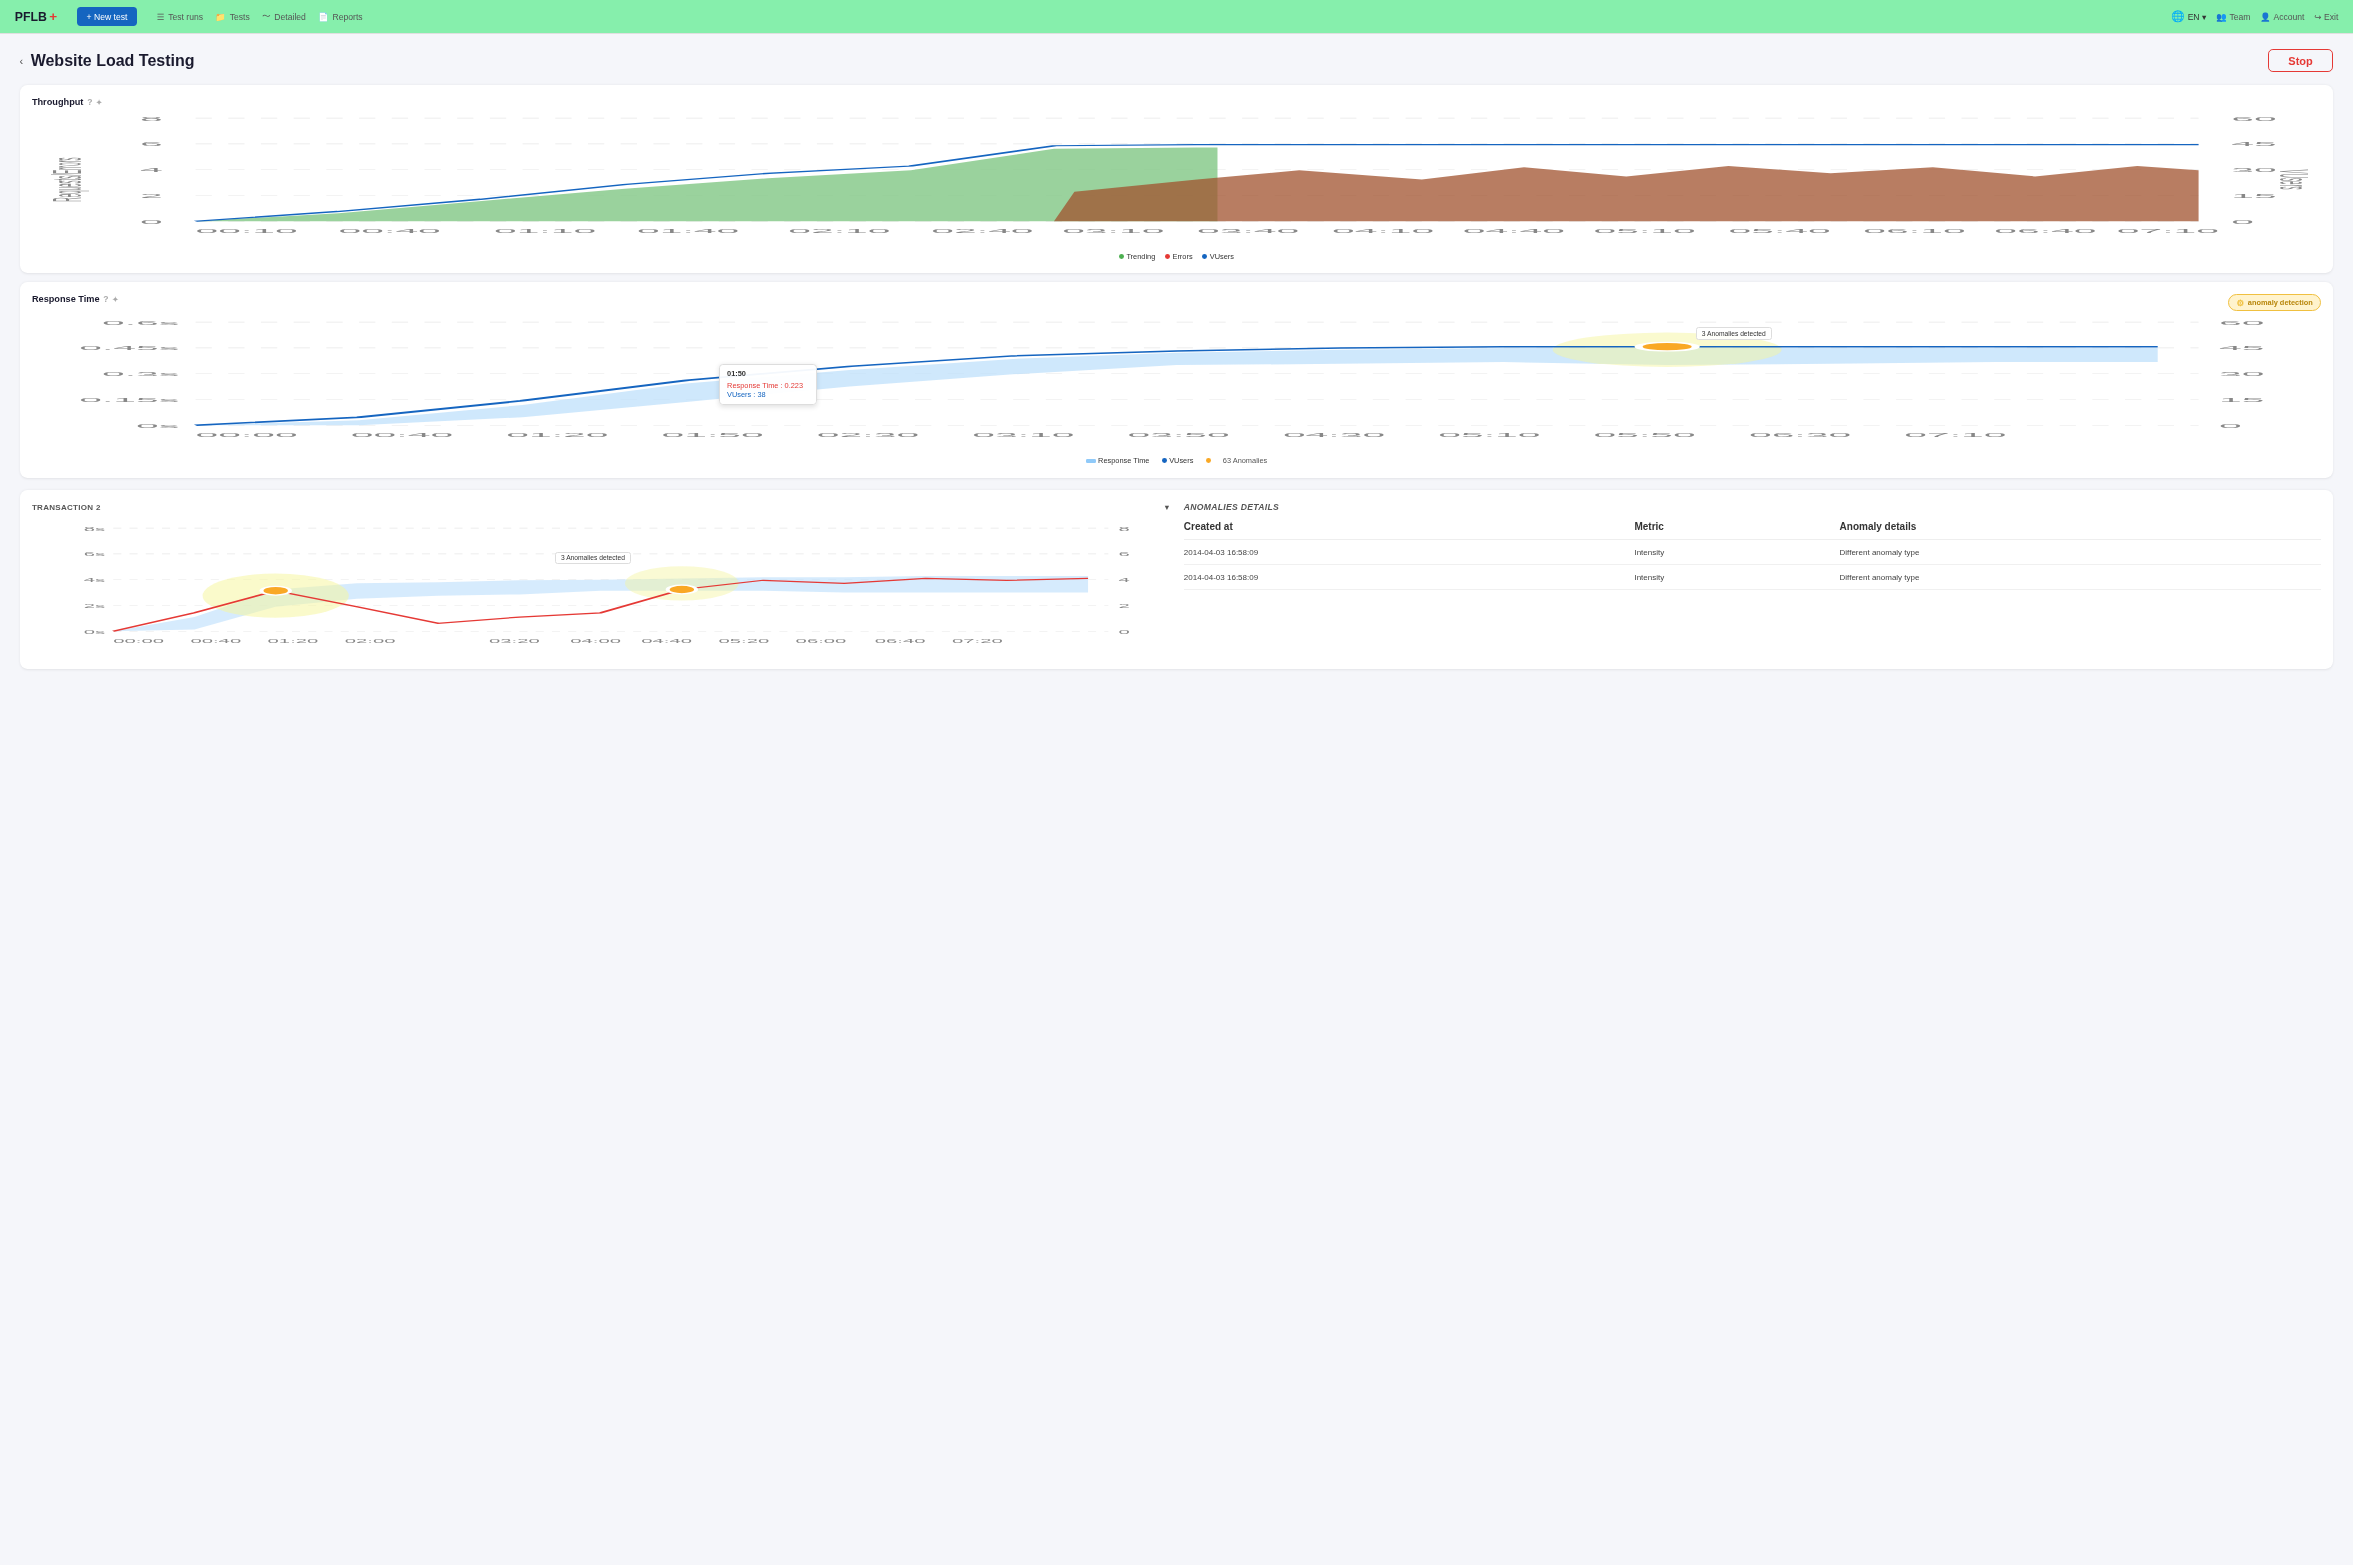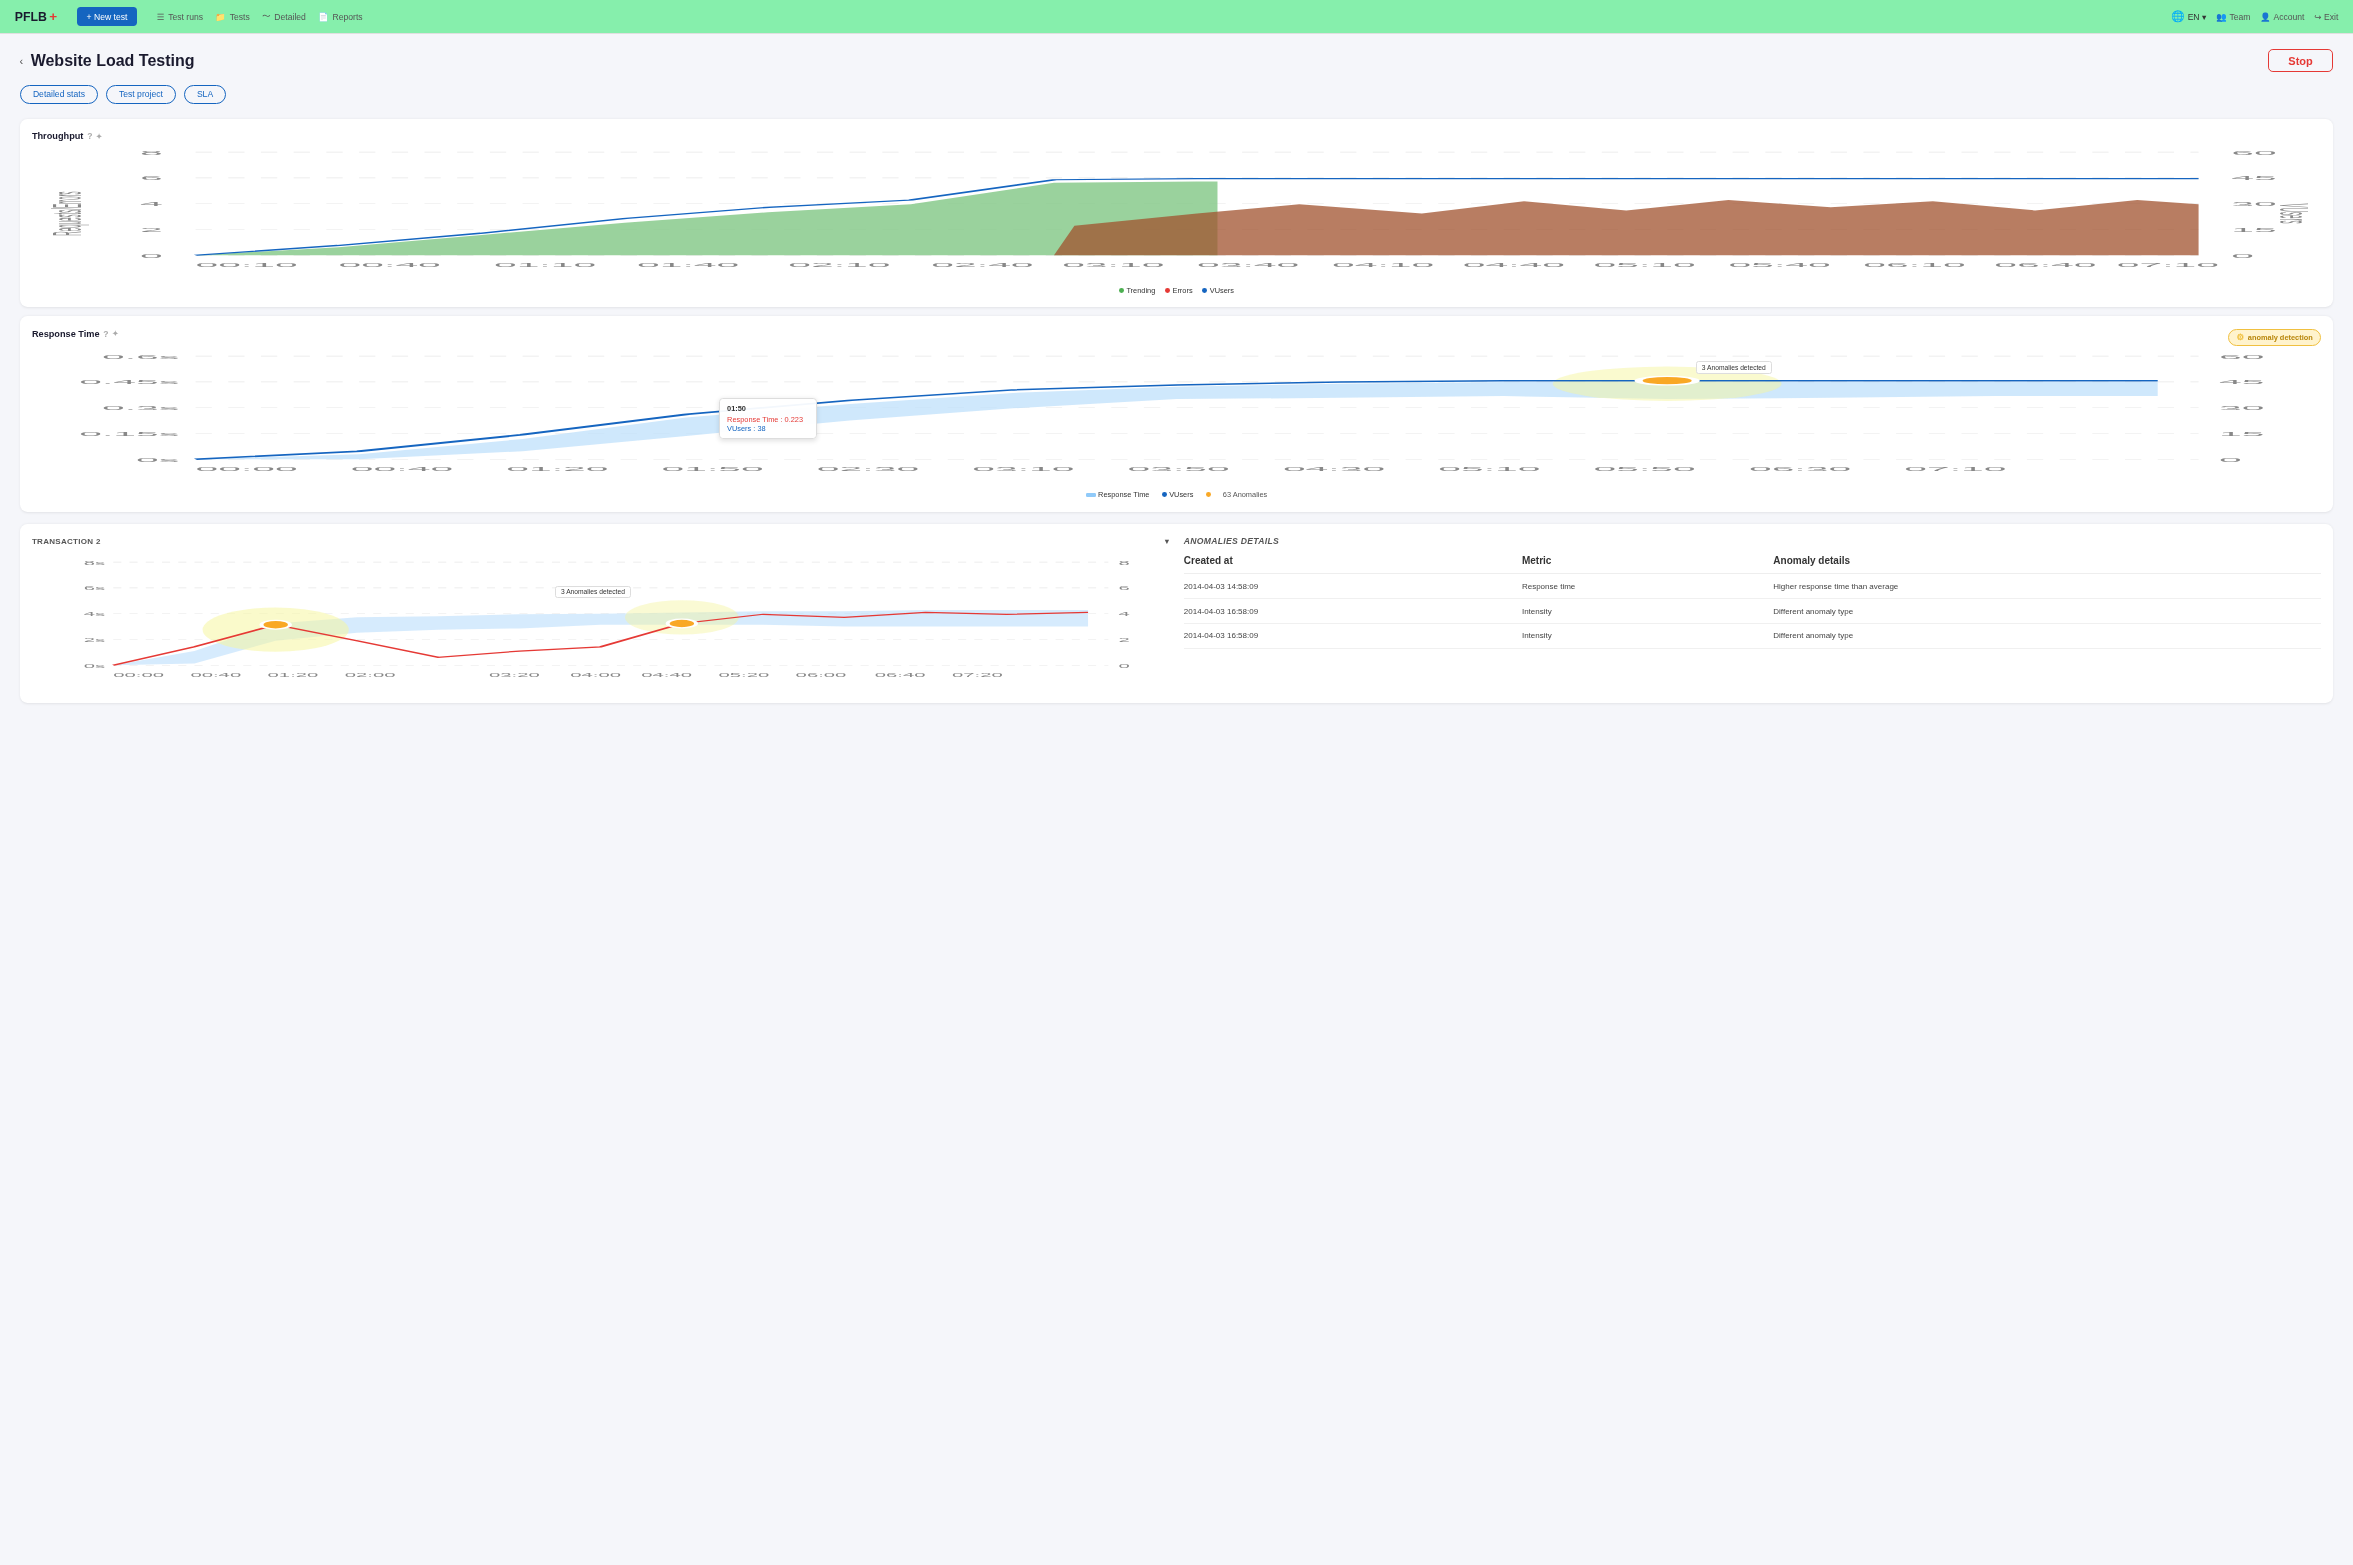--- a/index.html
+++ b/index.html
@@ -123,25 +123,20 @@
 <div class="page">
 
   <div class="page-header">
     <div class="page-title-area">
       <button class="back-btn">‹</button>
       <h1 class="page-title">Website Load Testing</h1>
     </div>
     <button class="stop-btn">Stop</button>
   </div>
 
-  <div class="tab-row">
-    <button class="tab-btn">Detailed stats</button>
-    <button class="tab-btn">Test project</button>
-    <button class="tab-btn">SLA</button>
-  </div>
 
   <div class="charts-row">
 
     <div class="card">
       <div class="card-title">
         <span>Throughput</span>
         <span class="info-icon">?</span>
         <span class="spinner-icon">✦</span>
       </div>
       <div class="chart-container">
@@ -350,25 +345,20 @@
       <div class="anomaly-details-title">ANOMALIES DETAILS</div>
       <table>
         <thead>
           <tr>
             <th>Created at</th>
             <th>Metric</th>
             <th>Anomaly details</th>
           </tr>
         </thead>
         <tbody id="anomaly-table-body">
-        <tr>
-    <td>2014-04-03 14:58:09</td>
-    <td>Response time</td>
-    <td>Higher response time than average</td>
-  </tr>
             <tr>
     <td>2014-04-03 16:58:09</td>
     <td>Intensity</td>
     <td>Different anomaly type</td>
   </tr>
             <tr>
     <td>2014-04-03 16:58:09</td>
     <td>Intensity</td>
     <td>Different anomaly type</td>
   </tr>

